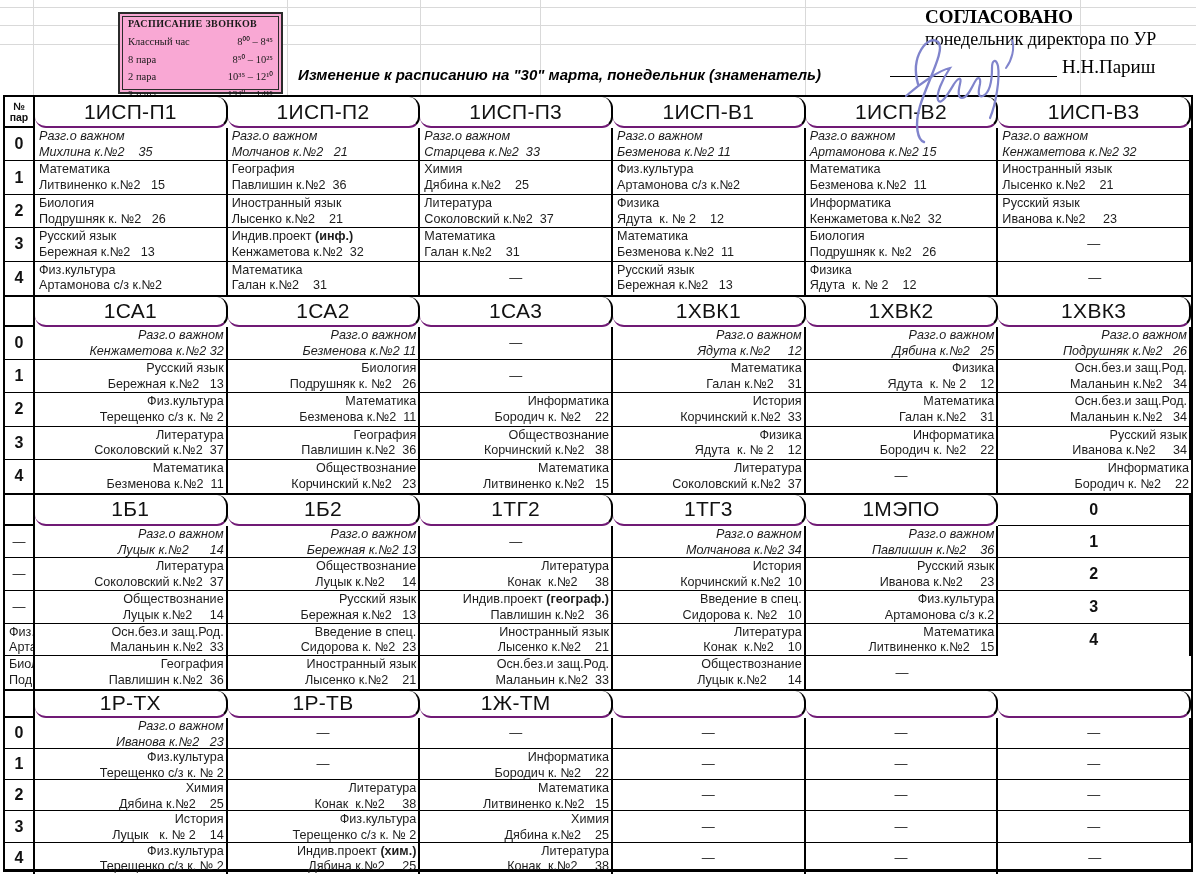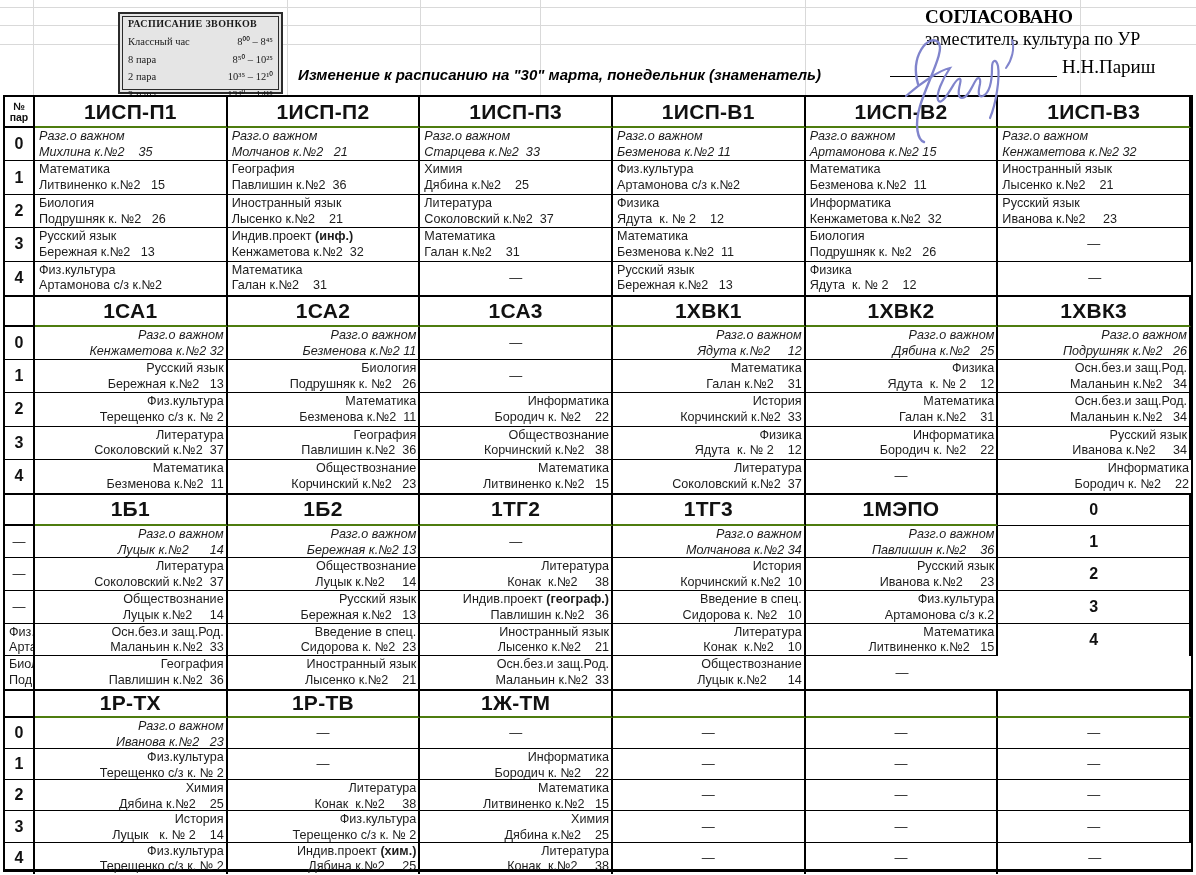--- a/index.html
+++ b/index.html
@@ -8,21 +8,21 @@
           font-family:"Liberation Sans", sans-serif; color:#111; }
 
   
   .gl { position:absolute; background:#d9d9d9; }
   .gl.h { height:1px; left:0; width:1196px; }
   .gl.v { width:1px; top:0; height:95px; }
 
   
   .bell-box { position:absolute; left:118px; top:12px; width:165px; height:82px;
               border:2px solid #2b2b2b; outline:1px solid #2b2b2b; outline-offset:-5px;
-              background:#e5e5e5; padding:5px 8px 8px 8px;
+              background:#f9a8d4; padding:5px 8px 8px 8px;
               font-family:"Liberation Serif", serif; font-size:10.5px; line-height:10.8px; color:#1a1a1a; }
   .bell-title { font-weight:bold; font-size:10px; letter-spacing:.4px; }
   .bell-row { display:flex; justify-content:space-between; white-space:pre;margin-top:7px; }
 
   
   .page-title { position:absolute; left:287px; top:66px; width:545px; text-align:center;
                 font-weight:bold; font-style:italic; font-size:15px; color:#000; }
 
   
   .app-status { position:absolute; left:925px; top:6px; font-family:"Liberation Serif", serif;
@@ -38,23 +38,23 @@
   
   .table-wrap { position:absolute; left:3px; top:95px; width:1190px; height:777px;
                 border:2.5px solid #000; border-bottom-width:3.5px; background:#fff; }
   .section { display:grid; grid-template-columns:30px repeat(6, 1fr); }
   .section.sep { border-top:2.5px solid #000;text-align:right; }
   .sec-1 { grid-template-rows:31px repeat(5, 33.4px); }
   .sec-2 { grid-template-rows:30px repeat(5, 33.2px); }
   .sec-3 { grid-template-rows:31px repeat(5, 32.6px); }
   .sec-4 { grid-template-rows:27px repeat(5, 31.2px); }
 
-  .hcell { border-right:2px solid #000; border-bottom:2px solid #4d7c0f;
+  .hcell { border-right:2px solid #000; border-bottom:2px solid #701a75;
            display:flex; align-items:center; justify-content:center;
-           font-weight:bold; font-size:21px; letter-spacing:.3px; }
+           font-weight:normal; font-size:21px; letter-spacing:.3px;border-radius:11px; }
   .hcell:last-child, .cell:last-child { border-right:none; }
   .corner { border-right:2px solid #000; border-bottom:2px solid #000;
             display:flex; flex-direction:column; align-items:center; justify-content:center;
             font-weight:bold; font-size:10.5px; line-height:11px; }
   .numcell { border-right:2px solid #000; border-bottom:1px solid #000;
              display:flex; align-items:center; justify-content:center;
              font-weight:bold; font-size:16px; }
   .cell { border-right:2px solid #000; border-bottom:1px solid #000;
           padding:1px 2px 0 4px; overflow:hidden;
           font-size:12.6px; line-height:15.8px; color:#1c1c1c; white-space:pre; }
@@ -93,21 +93,21 @@
 
   <div class="bell-row"><span>4 пара</span><span class="bell-time">14²⁵ – 16⁰⁰</span></div>
 
   <div class="bell-row"><span>5 пара</span><span class="bell-time">16¹⁰ – 17¹⁰</span></div>
 </div>
   </div>
 
   <div class="page-title">Изменение к расписанию на "30" марта,   понедельник (знаменатель)</div>
 
   <div class="app-status">СОГЛАСОВАНО</div>
-  <div class="app-role">заместитель культура по УР</div>
+  <div class="app-role">понедельник директора по УР</div>
   <div class="sig-line"></div>
   <div class="app-name">Н.Н.Париш</div>
   <svg class="sig-svg" viewBox="0 0 150 122" fill="none">
     <path d="M30,62 C22,34 40,12 50,20 C58,27 40,58 32,84 C26,104 30,118 36,120" stroke="#8084cc" stroke-width="2.4" stroke-linecap="round"></path>
     <path d="M18,74 C34,60 52,48 62,46 C54,58 48,72 50,78 C53,84 60,72 66,62 C70,56 74,54 72,62 C70,70 70,76 74,76 C80,76 84,64 88,58 C90,55 93,55 92,62 C90,70 90,76 95,74 C101,71 104,60 104,46 C104,38 108,36 110,44 C112,56 108,82 102,96" stroke="#8084cc" stroke-width="2.2" stroke-linecap="round"></path>
     <path d="M124,18 C127,26 124,38 118,46" stroke="#8084cc" stroke-width="2" stroke-linecap="round"></path>
   </svg>
 
   <div class="table-wrap">
       <div class="section sec-1">

